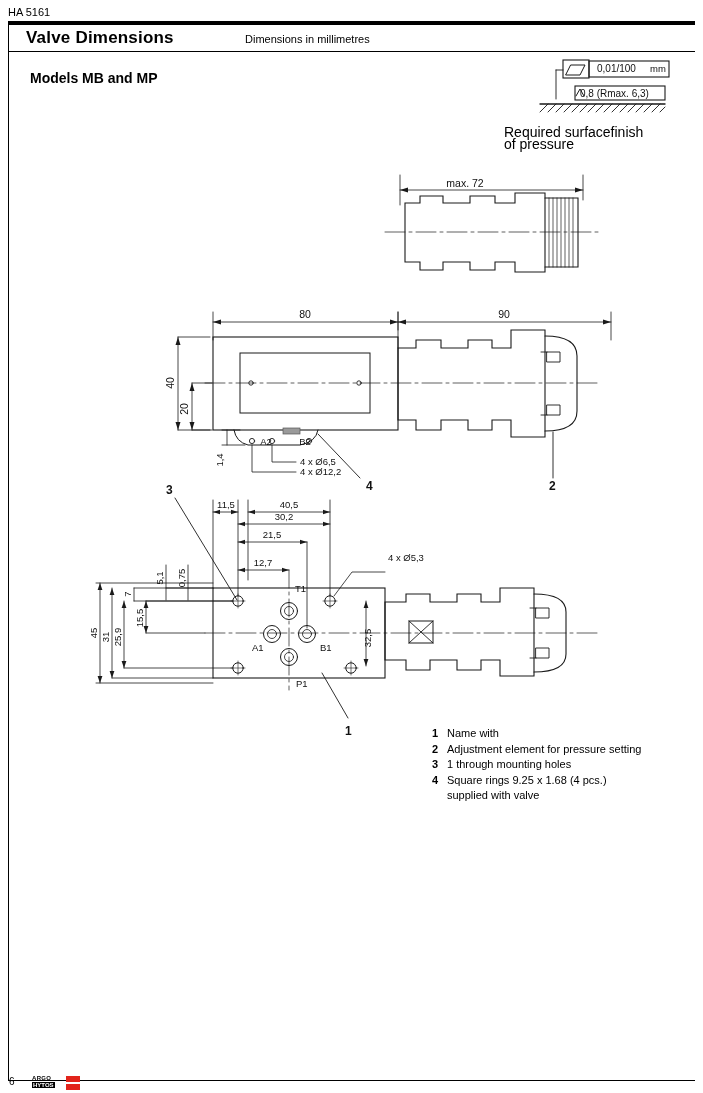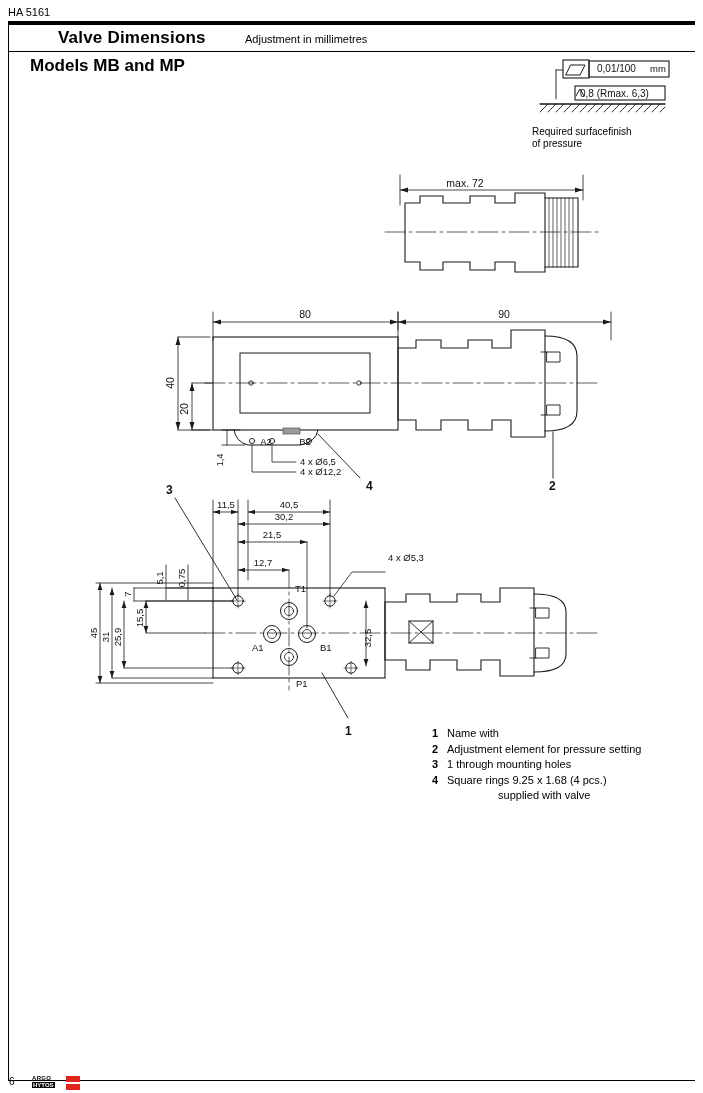--- a/index.html
+++ b/index.html
@@ -16,69 +16,68 @@
   .doccode {
     position:absolute; left:8px; top:6px; font-size:11px;
   }
   .topbar {
     position:absolute; left:8px; top:21px; width:687px; height:4px;
     background:#000;
   }
   .title {
     position:absolute; left:26px; top:28px; font-size:17px; font-weight:bold;
     letter-spacing:0.2px;
-    margin-left:32px;
   }
   .subtitle {
     position:absolute; left:245px; top:33px; font-size:11px;
   }
   .hrule {
     position:absolute; left:8px; top:51px; width:687px; height:1px; background:#000;
   }
   .leftrule {
     position:absolute; left:8px; top:25px; width:1px; height:1055px; background:#000;
   }
   .bottomrule {
     position:absolute; left:8px; top:1080px; width:687px; height:1px; background:#000;
   }
   .modelhead {
-    position:absolute; left:30px; top:56px; font-size:17px; font-weight:bold;
+    position:absolute; left:30px; top:70px; font-size:14px; font-weight:bold;
   }
   .pagenum {
     position:absolute; left:9px; top:1076px; font-size:10px;
   }
   .logo {
     position:absolute; left:32px; top:1075px; width:48px; height:16px;
   }
   .logo .lt { position:absolute; left:0; top:0; font-size:6px; font-weight:bold; letter-spacing:0.3px;}
   .logo .lb { position:absolute; left:0; top:7px; font-size:6px; font-weight:bold; color:#fff; background:#000; padding:0 1px;}
 
   
   svg.draw { position:absolute; left:0; top:0; width:703px; height:1093px; }
 
   
   .legend {
     position:absolute; left:432px; top:726px; font-size:11px; line-height:15.5px;
   }
   .legend .row { position:relative; padding-left:15px; }
   .legend .num { position:absolute; left:0; top:0; font-weight:bold; }
-  .legend .cont { padding-left:15px;text-align:center; }
+  .legend .cont { padding-left:15px; }
   .sftext {
-    position:absolute; left:532px; top:126px; font-size:10px; line-height:12px;
+    position:absolute; left:504px; top:126px; font-size:14px; line-height:12px;
   }
 </style>
 </head>
 <body>
 
 <div class="page">
 
   <div class="doccode">HA 5161</div>
   <div class="topbar"></div>
   <div class="title">Valve Dimensions</div>
-  <div class="subtitle">Adjustment in millimetres</div>
+  <div class="subtitle">Dimensions in millimetres</div>
   <div class="hrule"></div>
   <div class="leftrule"></div>
   <div class="bottomrule"></div>
 
   <div class="modelhead">Models MB and MP</div>
 
   <svg class="draw" viewBox="0 0 703 1093">
     <g fill="none" stroke="#1a1a1a" stroke-width="0.9" stroke-linecap="round">
 
       <g>

